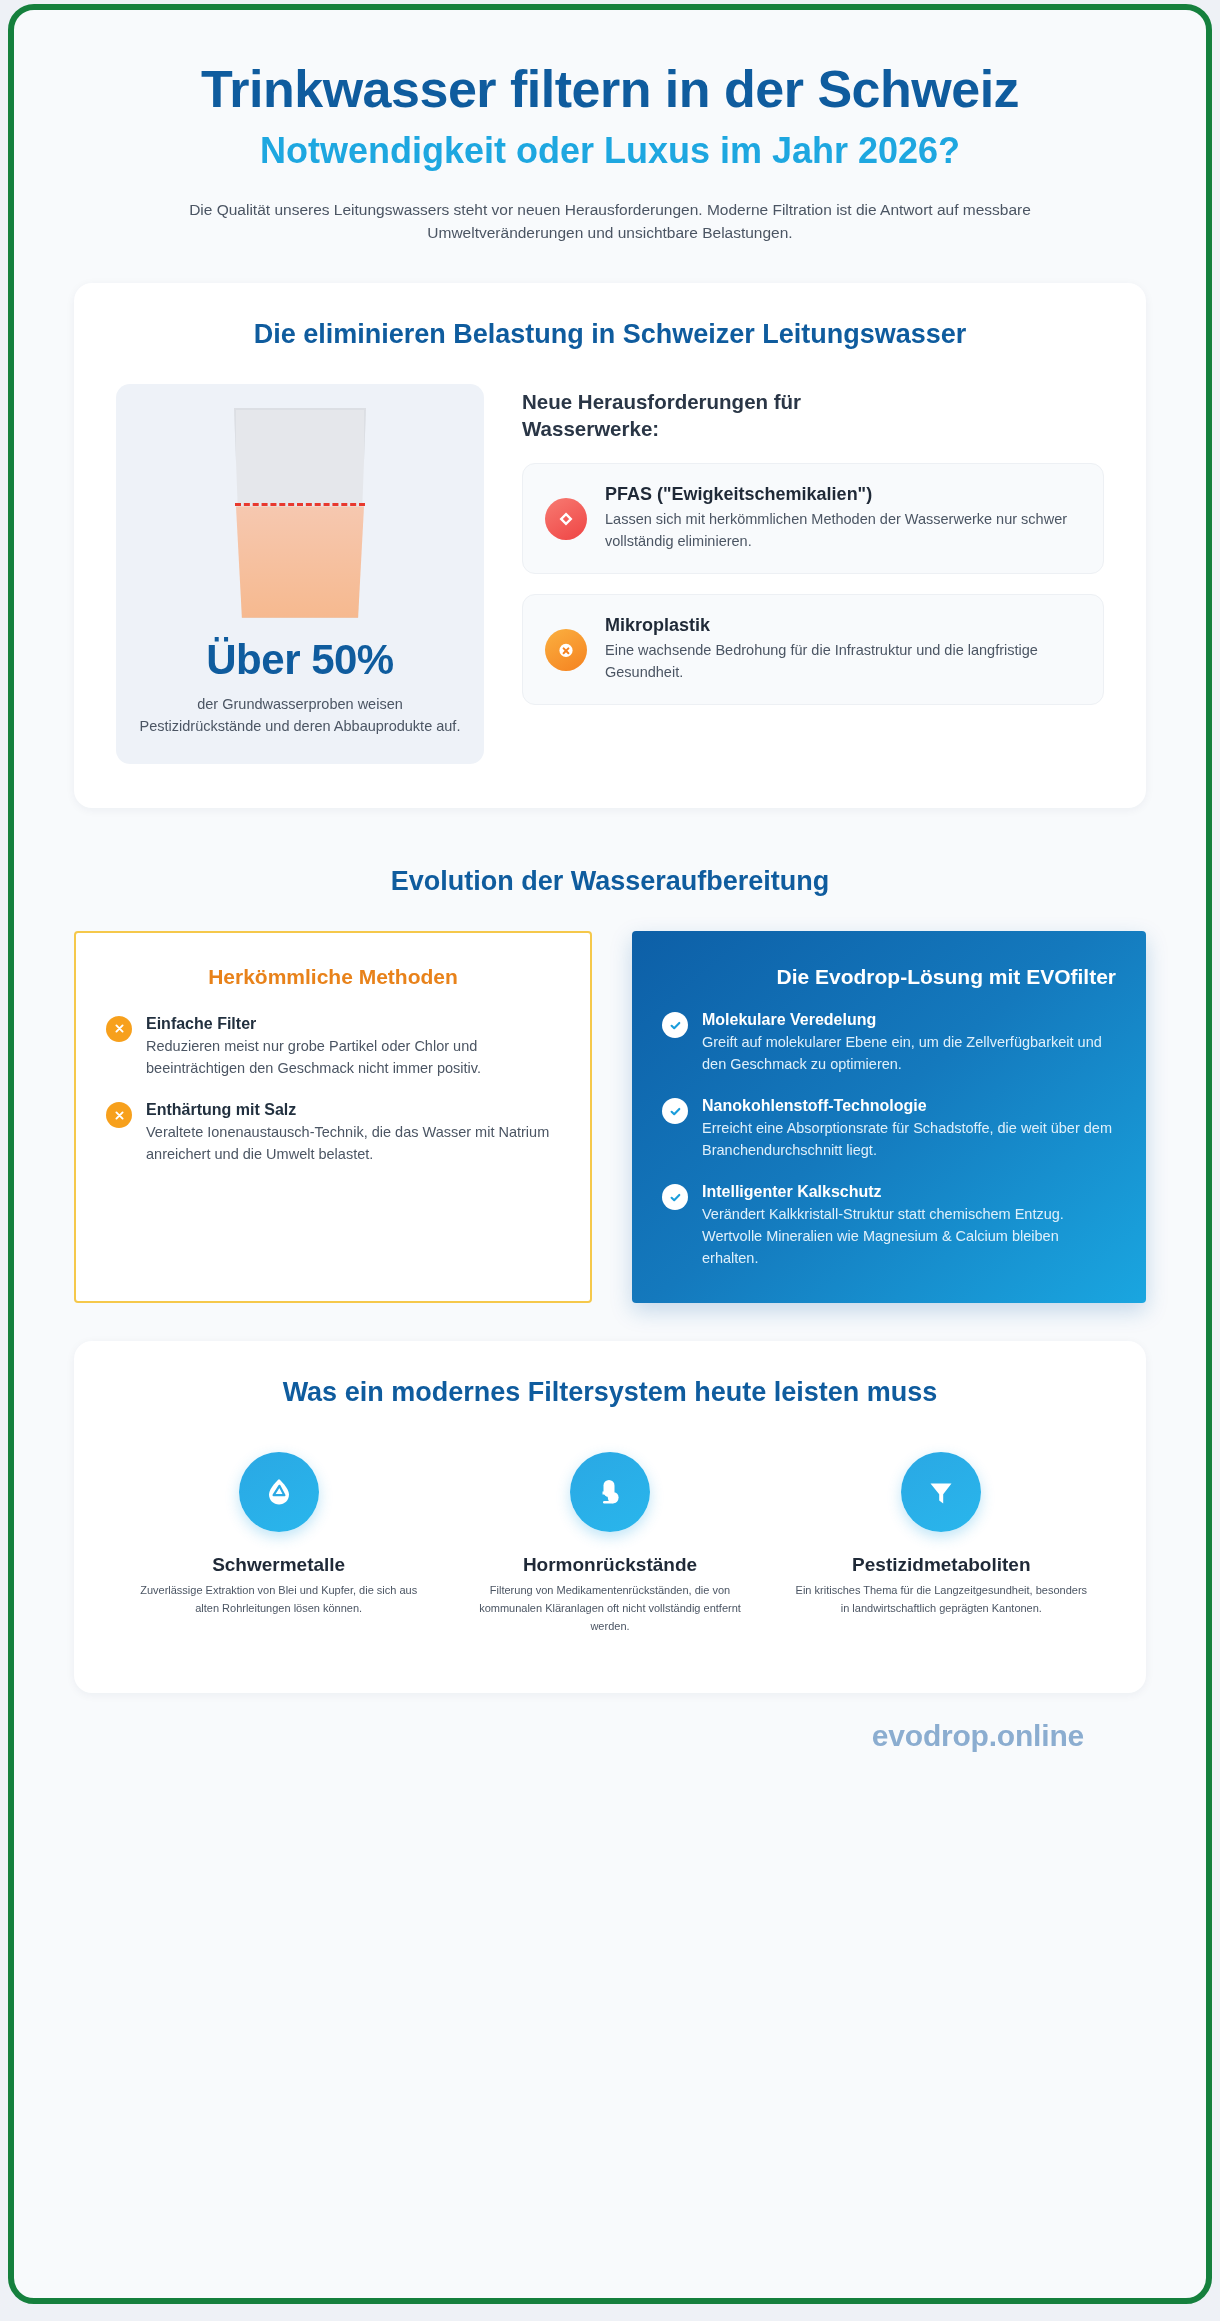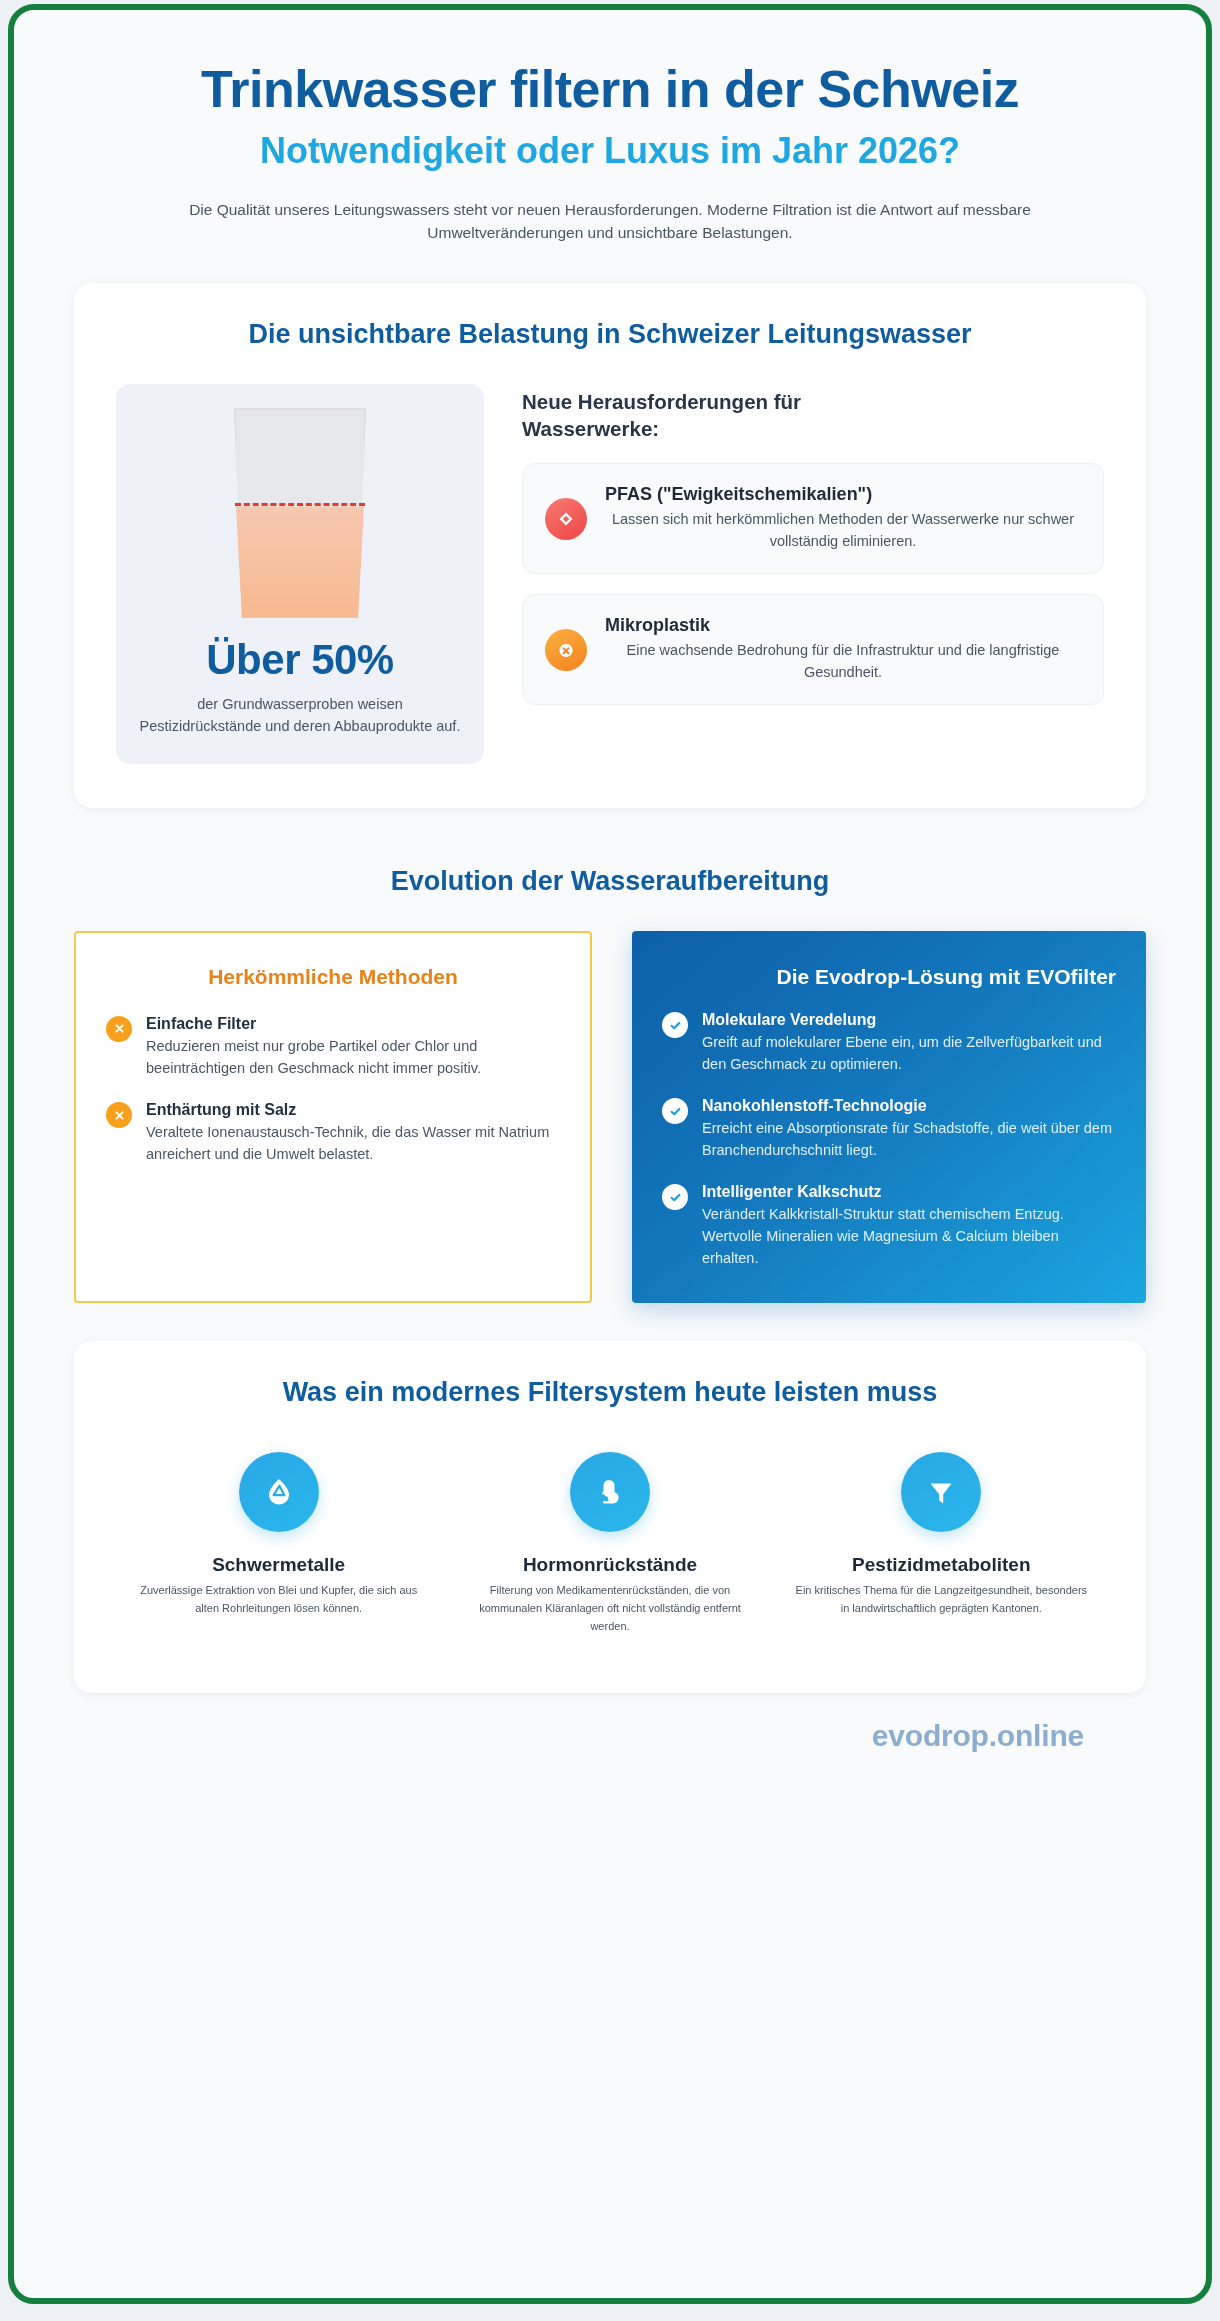--- a/index.html
+++ b/index.html
@@ -163,21 +163,20 @@
   .threat-h {
     font-size: 18px;
     font-weight: 700;
     color: #1f2937;
     margin-bottom: 3px;
   }
   .threat-p {
     font-size: 14.5px;
     line-height: 1.55;
     color: #4b5563;
-    text-align: center;
   }
 
   
   .evo-title {
     margin-top: 58px;
     font-size: 27px;
     font-weight: 700;
     color: #0f5c9e;
     text-align: center;
   }
@@ -290,21 +289,21 @@
 <div class="page">
   <div class="inner">
 
     <div>
       <h1 class="hero-title">Trinkwasser filtern in der Schweiz</h1>
       <div class="hero-sub">Notwendigkeit oder Luxus im Jahr 2026?</div>
       <p class="hero-lede">Die Qualität unseres Leitungswassers steht vor neuen Herausforderungen. Moderne Filtration ist die Antwort auf messbare Umweltveränderungen und unsichtbare Belastungen.</p>
     </div>
 
     <div class="card">
-      <div class="card-title">Die unsichtbare Belastung in Schweizer Leitungswasser</div>
+      <div class="card-title">Die eliminieren Belastung in Schweizer Leitungswasser</div>
 
       <div class="sec1-body">
 
         <div class="stat-box">
           <div class="glass-wrap">
             <div class="glass"></div>
             <div class="glass-fill"></div>
             <div class="glass-line"></div>
           </div>
           <div class="stat-num">Über 50%</div>

